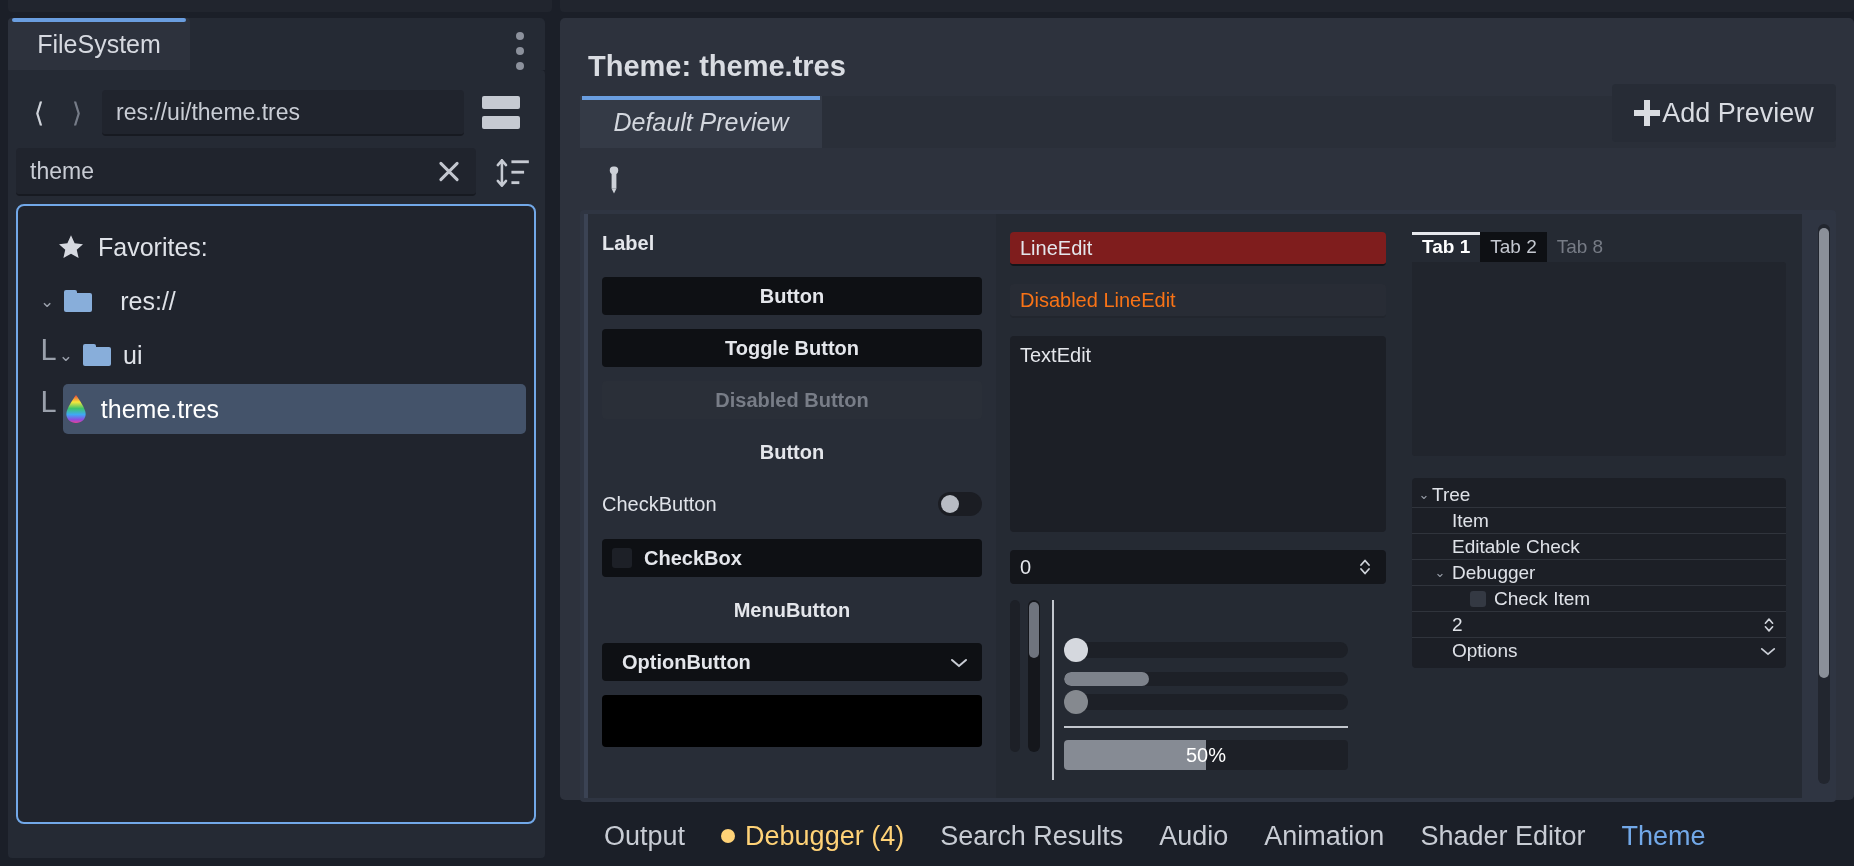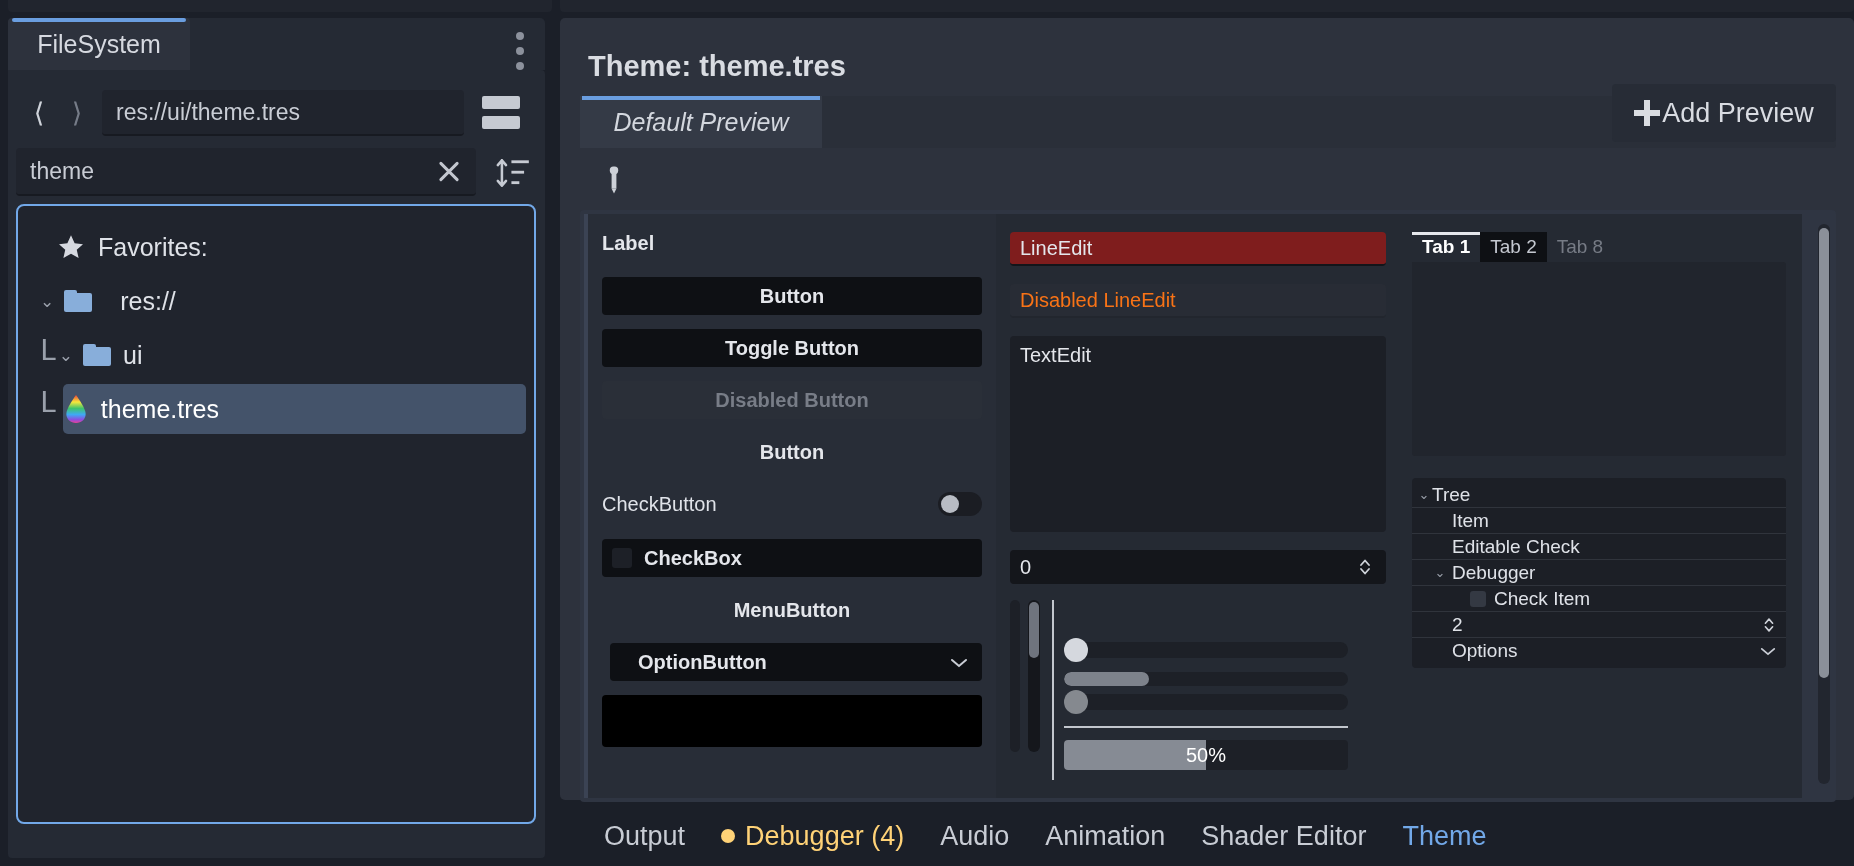--- a/index.html
+++ b/index.html
@@ -149,21 +149,21 @@
   .switch { width:44px; height:24px; background:#1b1d23; border-radius:12px; position:relative; cursor:pointer; }
   .switch i { position:absolute; left:3px; top:3px; width:18px; height:18px; border-radius:50%; background:#b8bcc4; }
   .gd-checkbox {
     height:38px; background:#0e1014; border-radius:4px; display:flex; align-items:center;
     padding-left:10px; gap:12px; margin-bottom:14px; cursor:pointer;
   }
   .gd-checkbox .box { width:20px; height:20px; background:#1d2027; border-radius:3px; flex:0 0 20px; }
   .gd-checkbox span { color:#e4e6eb; font-size:20px; font-weight:bold; }
   .gd-option {
     height:38px; background:#0e1014; border-radius:4px; display:flex; align-items:center;
-    justify-content:space-between; padding:0 14px 0 28px; margin-bottom:14px; cursor:pointer;margin-left:8px;
+    justify-content:space-between; padding:0 14px 0 20px; margin-bottom:14px; cursor:pointer;
   }
   .gd-option span { color:#e4e6eb; font-size:20px; font-weight:bold; }
   .gd-colorpick { height:52px; background:#000000; border-radius:4px; margin-bottom:14px; cursor:pointer; }
 
   .gd-lineedit {
     height:34px; background:#7f1d1d; border-radius:4px; border-bottom:2px solid #13151a;
     display:flex; align-items:center; padding-left:10px; color:#e4e6eb; font-size:20px;
     margin-bottom:18px; cursor:text;
   }
   .gd-lineedit.disabled { background:#282c35; color:#f97316; border-bottom-color:#22262e; cursor:default; }
@@ -474,20 +474,23 @@
 
     <div class="bottom-bar" style="left:0; width:1294px;">
       <div class="bb-item">
         <span>Output</span>
       </div>
       <div class="bb-item warn">
         <span class="bb-dot"></span>
         <span>Debugger (4)</span>
       </div>
       <div class="bb-item">
+        <span>Search Results</span>
+      </div>
+      <div class="bb-item">
         <span>Audio</span>
       </div>
       <div class="bb-item">
         <span>Animation</span>
       </div>
       <div class="bb-item">
         <span>Shader Editor</span>
       </div>
       <div class="bb-item active">
         <span>Theme</span>

